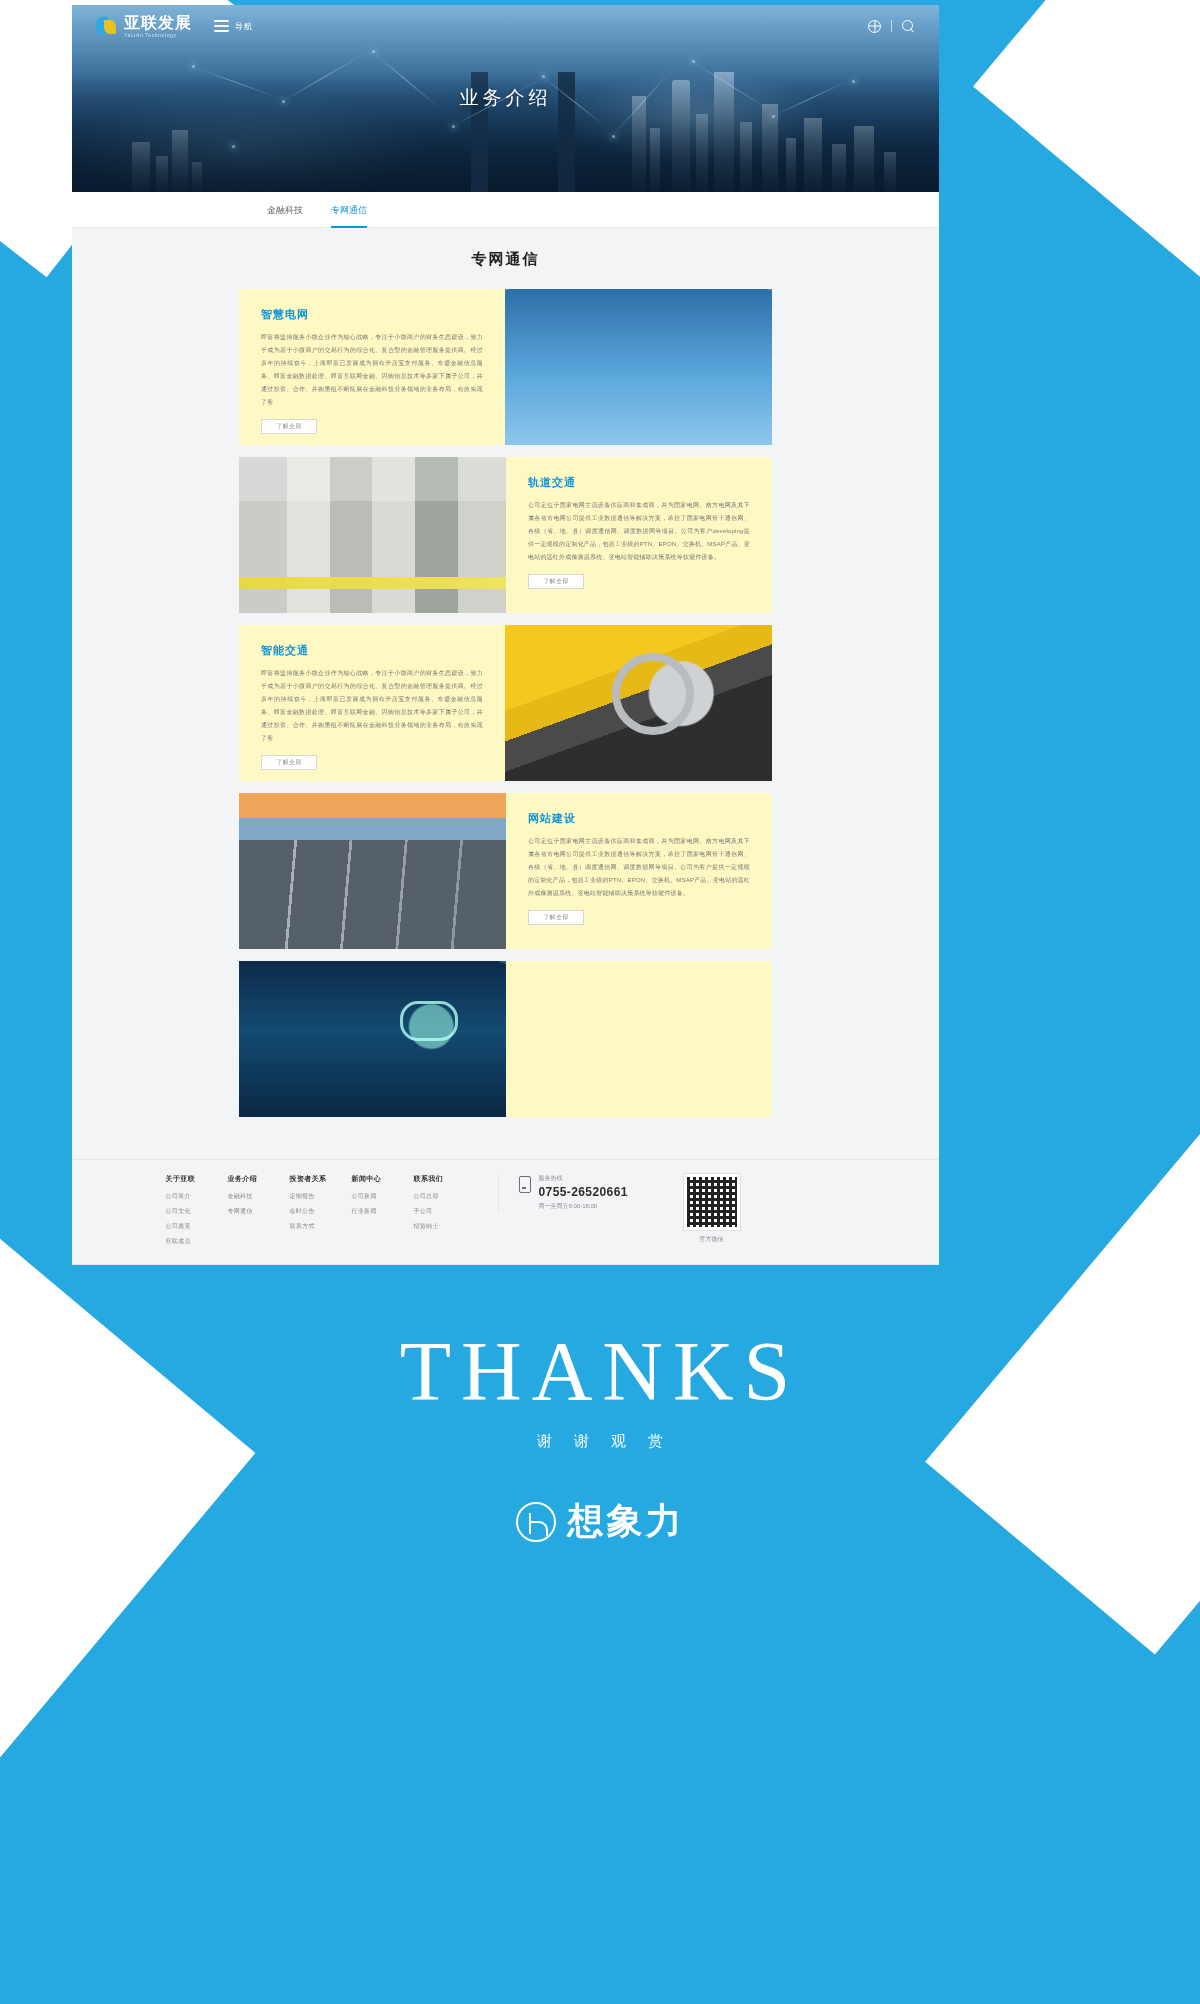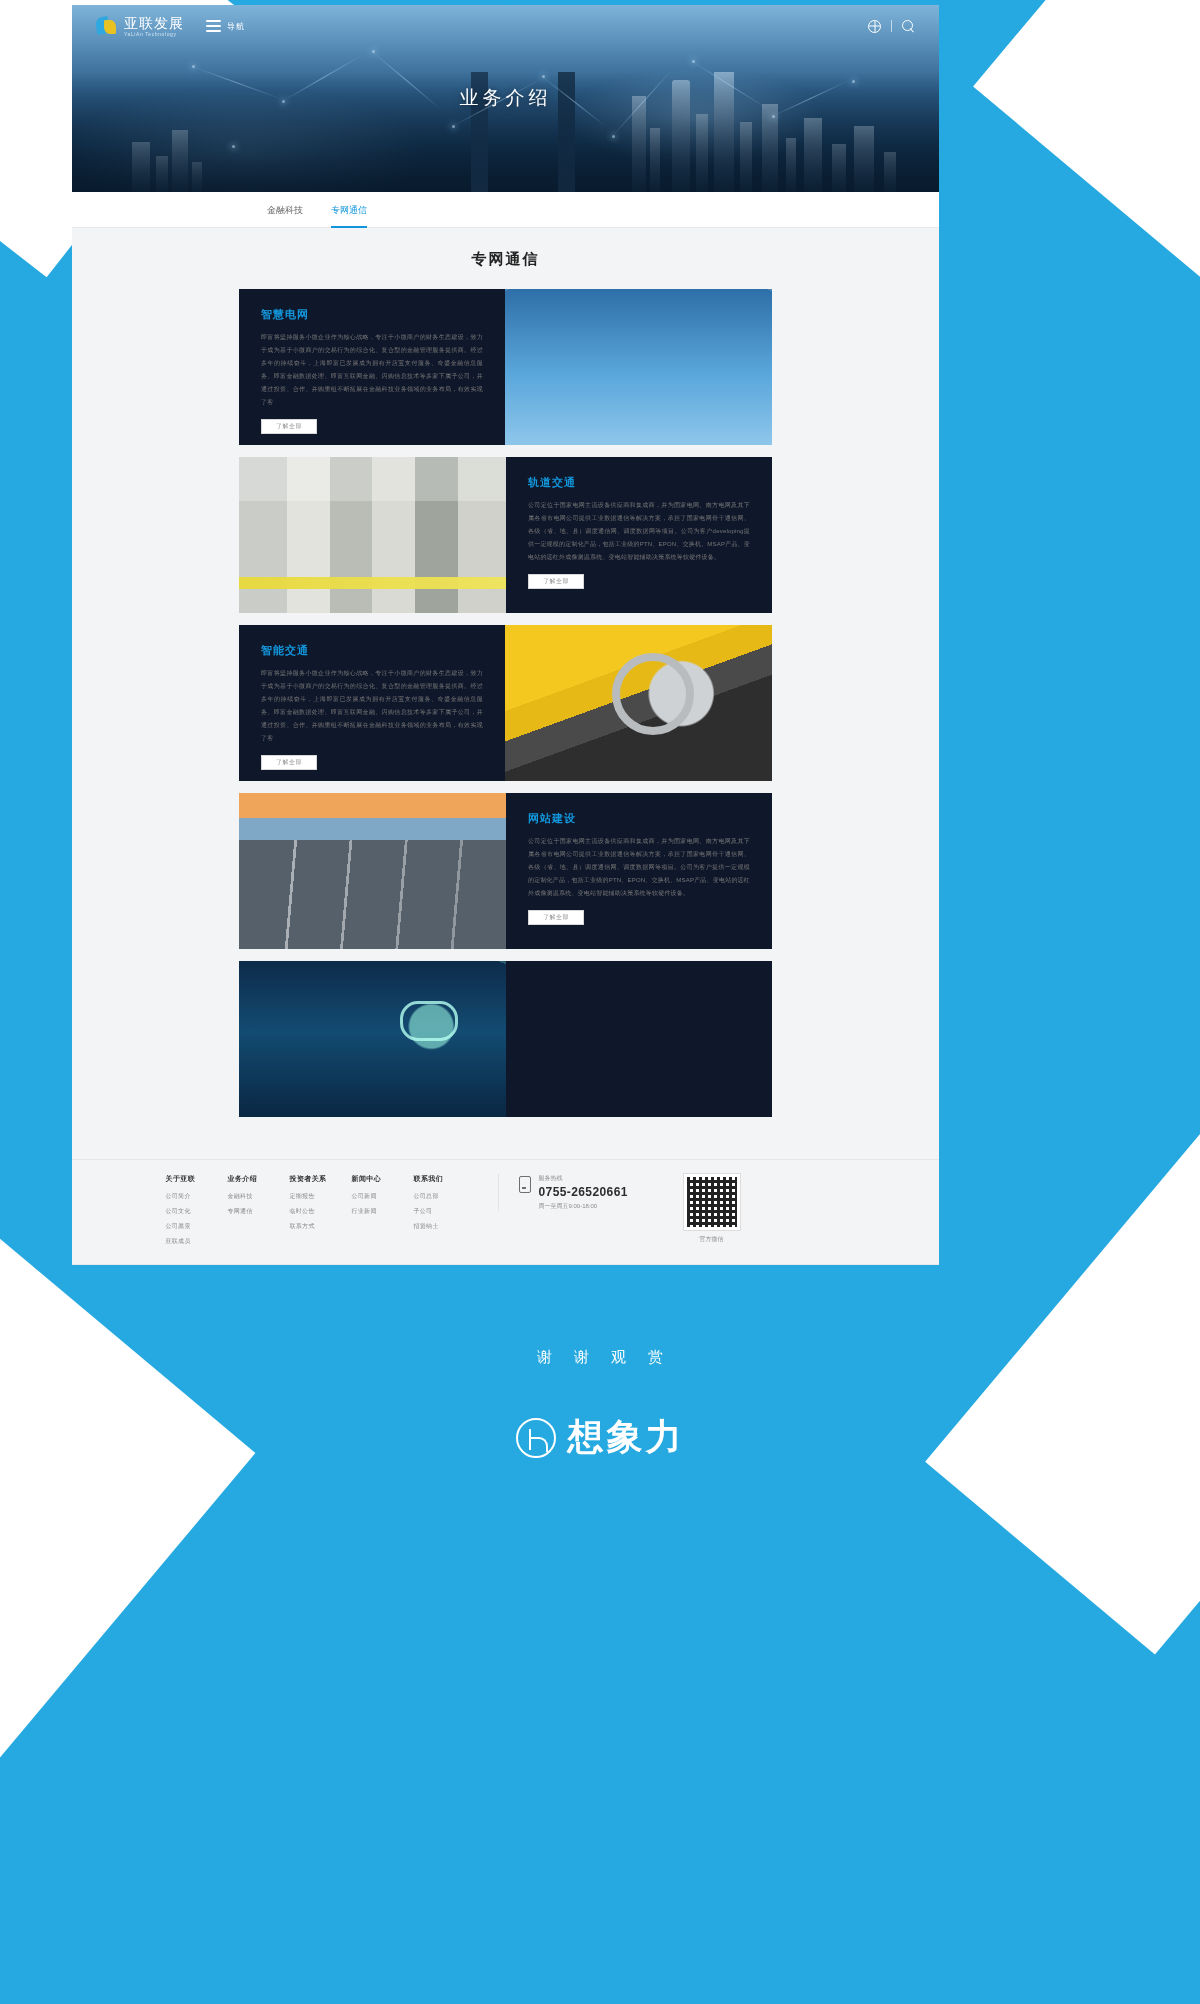--- a/index.html
+++ b/index.html
@@ -118,21 +118,21 @@
     position:absolute; left:0; top:2px; width:13px; height:17px;
     background:#2fa8e0; border-radius: 50% 10% 50% 10%;
     transform: rotate(-10deg);
   }
   .logo-mark .b {
     position:absolute; left:8px; top:5px; width:12px; height:14px;
     background:#f0c419; border-radius: 10% 50% 10% 50%;
     opacity:.95;
   }
   .logo-text { line-height: 1; }
-  .logo-cn { color:#fff; font-size: 14px; letter-spacing: 1px; font-weight: 400; }
+  .logo-cn { color:#fff; font-size: 16px; letter-spacing: 1px; font-weight: 700; }
   .logo-en { color:#cfe6f5; font-size: 5px; letter-spacing: .6px; margin-top: 2px; }
   .nav-burger {
     margin-left: 22px; display:flex; align-items:center; gap:6px; cursor:pointer;
   }
   .burger-lines { width: 15px; }
   .burger-lines span { display:block; height:2px; background:#fff; margin:3px 0; border-radius:1px;}
   .burger-label { color:#fff; font-size: 8px; letter-spacing:1px;}
   .top-right {
     margin-left: auto; display:flex; align-items:center; gap: 10px;
     color: #fff;
@@ -180,21 +180,21 @@
     background:#f3f4f6;
     padding: 22px 0 30px;
     min-height: 900px;
   }
   .sec-title {
     text-align:center; font-size: 15px; color:#222; font-weight: 700;
     letter-spacing: 2px; margin-bottom: 20px;
   }
   .cards { width: 533px; margin: 0 auto; }
   .card {
-    background:#0f172a; display:flex; margin-bottom: 12px; height: 156px;
+    background:#fef9c3; display:flex; margin-bottom: 12px; height: 156px;
     overflow:hidden;
   }
   .card .txt {
     width: 266px; padding: 18px 22px 0 22px;
     display:flex; flex-direction:column;
   }
   .card h3 {
     font-size: 11px; color:#1296db; font-weight: 700; letter-spacing:1px;
     margin-bottom: 9px;
   }
@@ -524,18 +524,19 @@
         <div class="qr-label">官方微信</div>
       </div>
 
     </div>
     <div class="copyright">copyright©深圳亚联发展科技股份有限公司版权所有    网站建设：想象力</div>
   </div>
 
 </div>
 
 <div class="thanks">
+  <div class="thanks-word">THANKS</div>
   <div class="thanks-cn">谢谢观赏</div>
   <div class="brand">
     <div class="brand-mark"></div>
     <div class="brand-name">想象力</div>
   </div>
 </div>
 
 </body></html>

